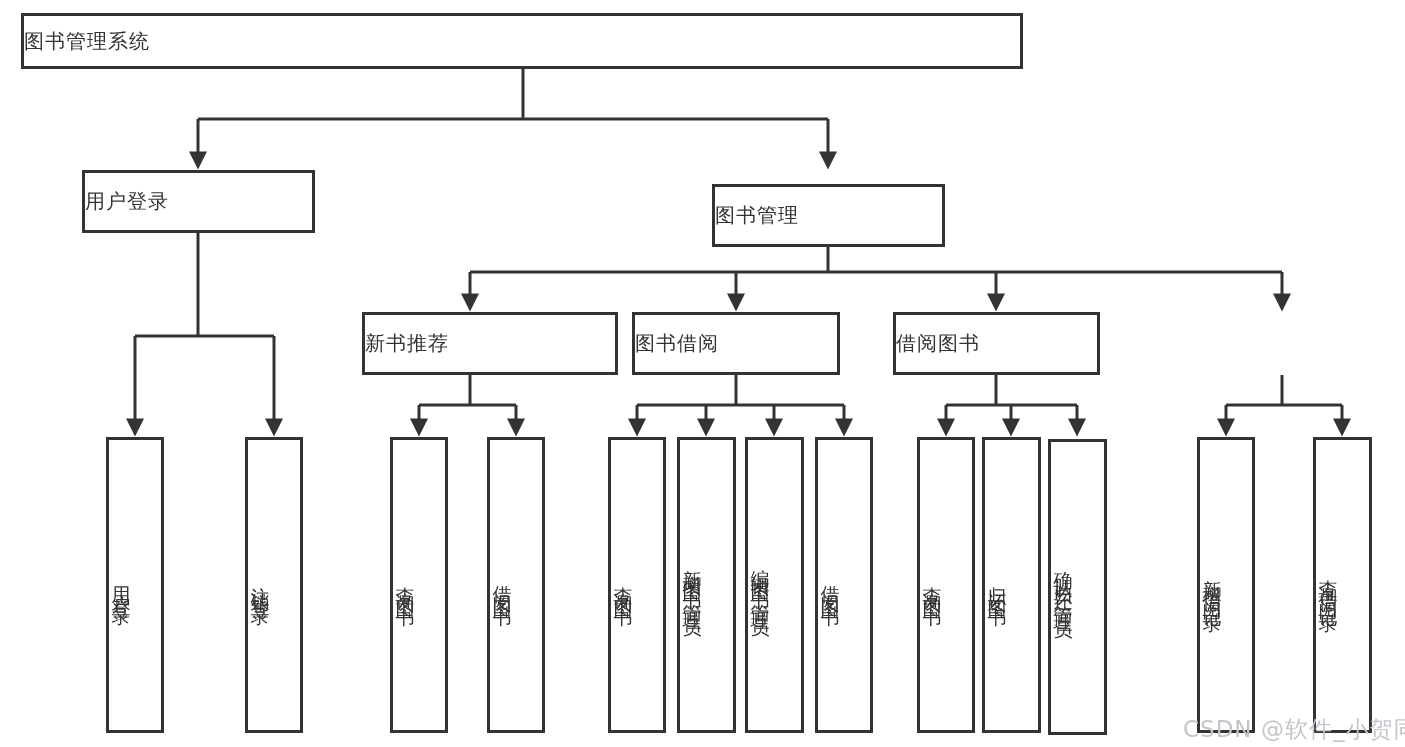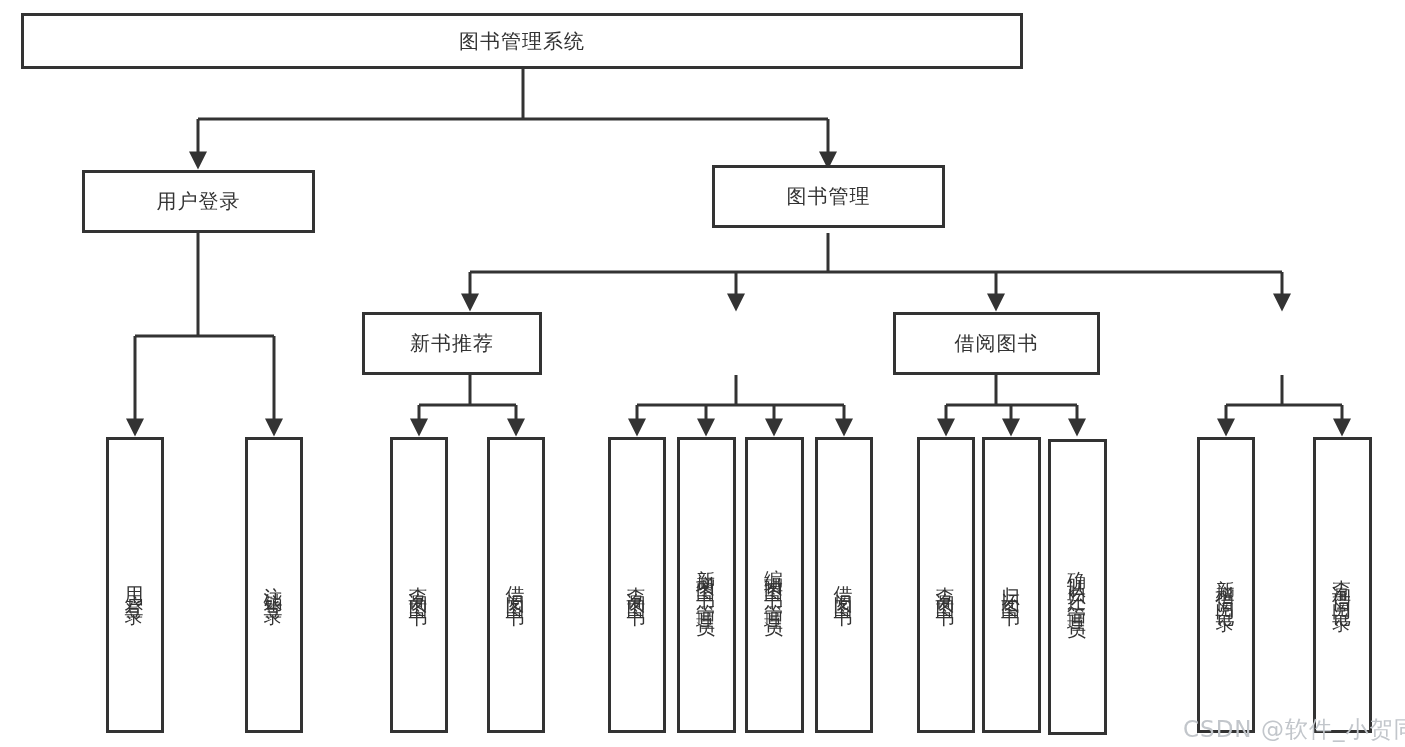--- a/index.html
+++ b/index.html
@@ -20,21 +20,20 @@
     position:absolute;left:0;top:0;width:1405px;height:747px;
     pointer-events:none;
   }
   .node{
     position:absolute;
     box-sizing:border-box;
     background:#ffffff;
     border:3px solid var(--line);
     display:flex;
     align-items:center;
-    justify-content:center;
     color:var(--text);
     font-size:20px;
     letter-spacing:1px;
     white-space:nowrap;
     z-index:2;
   }
   .node.v{
     font-size:19px;
   }
   .node.v .lbl{
@@ -108,26 +107,29 @@
     </g>
   </svg>
 
   <div class="node" style="left:21px;top:13px;width:1002px;height:56px">
     <span class="lbl">图书管理系统</span>
   </div>
 
   <div class="node" style="left:82px;top:170px;width:233px;height:63px">
     <span class="lbl">用户登录</span>
   </div>
-  <div class="node" style="left:712px;top:165px;width:233px;height:63px">
+  <div class="node" style="left:712px;top:184px;width:233px;height:63px">
     <span class="lbl">图书管理</span>
   </div>
 
-  <div class="node" style="left:362px;top:312px;width:180px;height:63px">
+  <div class="node" style="left:362px;top:312px;width:256px;height:63px">
     <span class="lbl">新书推荐</span>
+  </div>
+  <div class="node" style="left:632px;top:312px;width:208px;height:63px">
+    <span class="lbl">图书借阅</span>
   </div>
   <div class="node" style="left:893px;top:312px;width:207px;height:63px">
     <span class="lbl">借阅图书</span>
   </div>
 
   <div class="node v" style="left:106px;top:437px;width:58px;height:296px">
     <span class="lbl">用户登录</span>
   </div>
   <div class="node v" style="left:245px;top:437px;width:58px;height:296px">
     <span class="lbl">注销登录</span>

